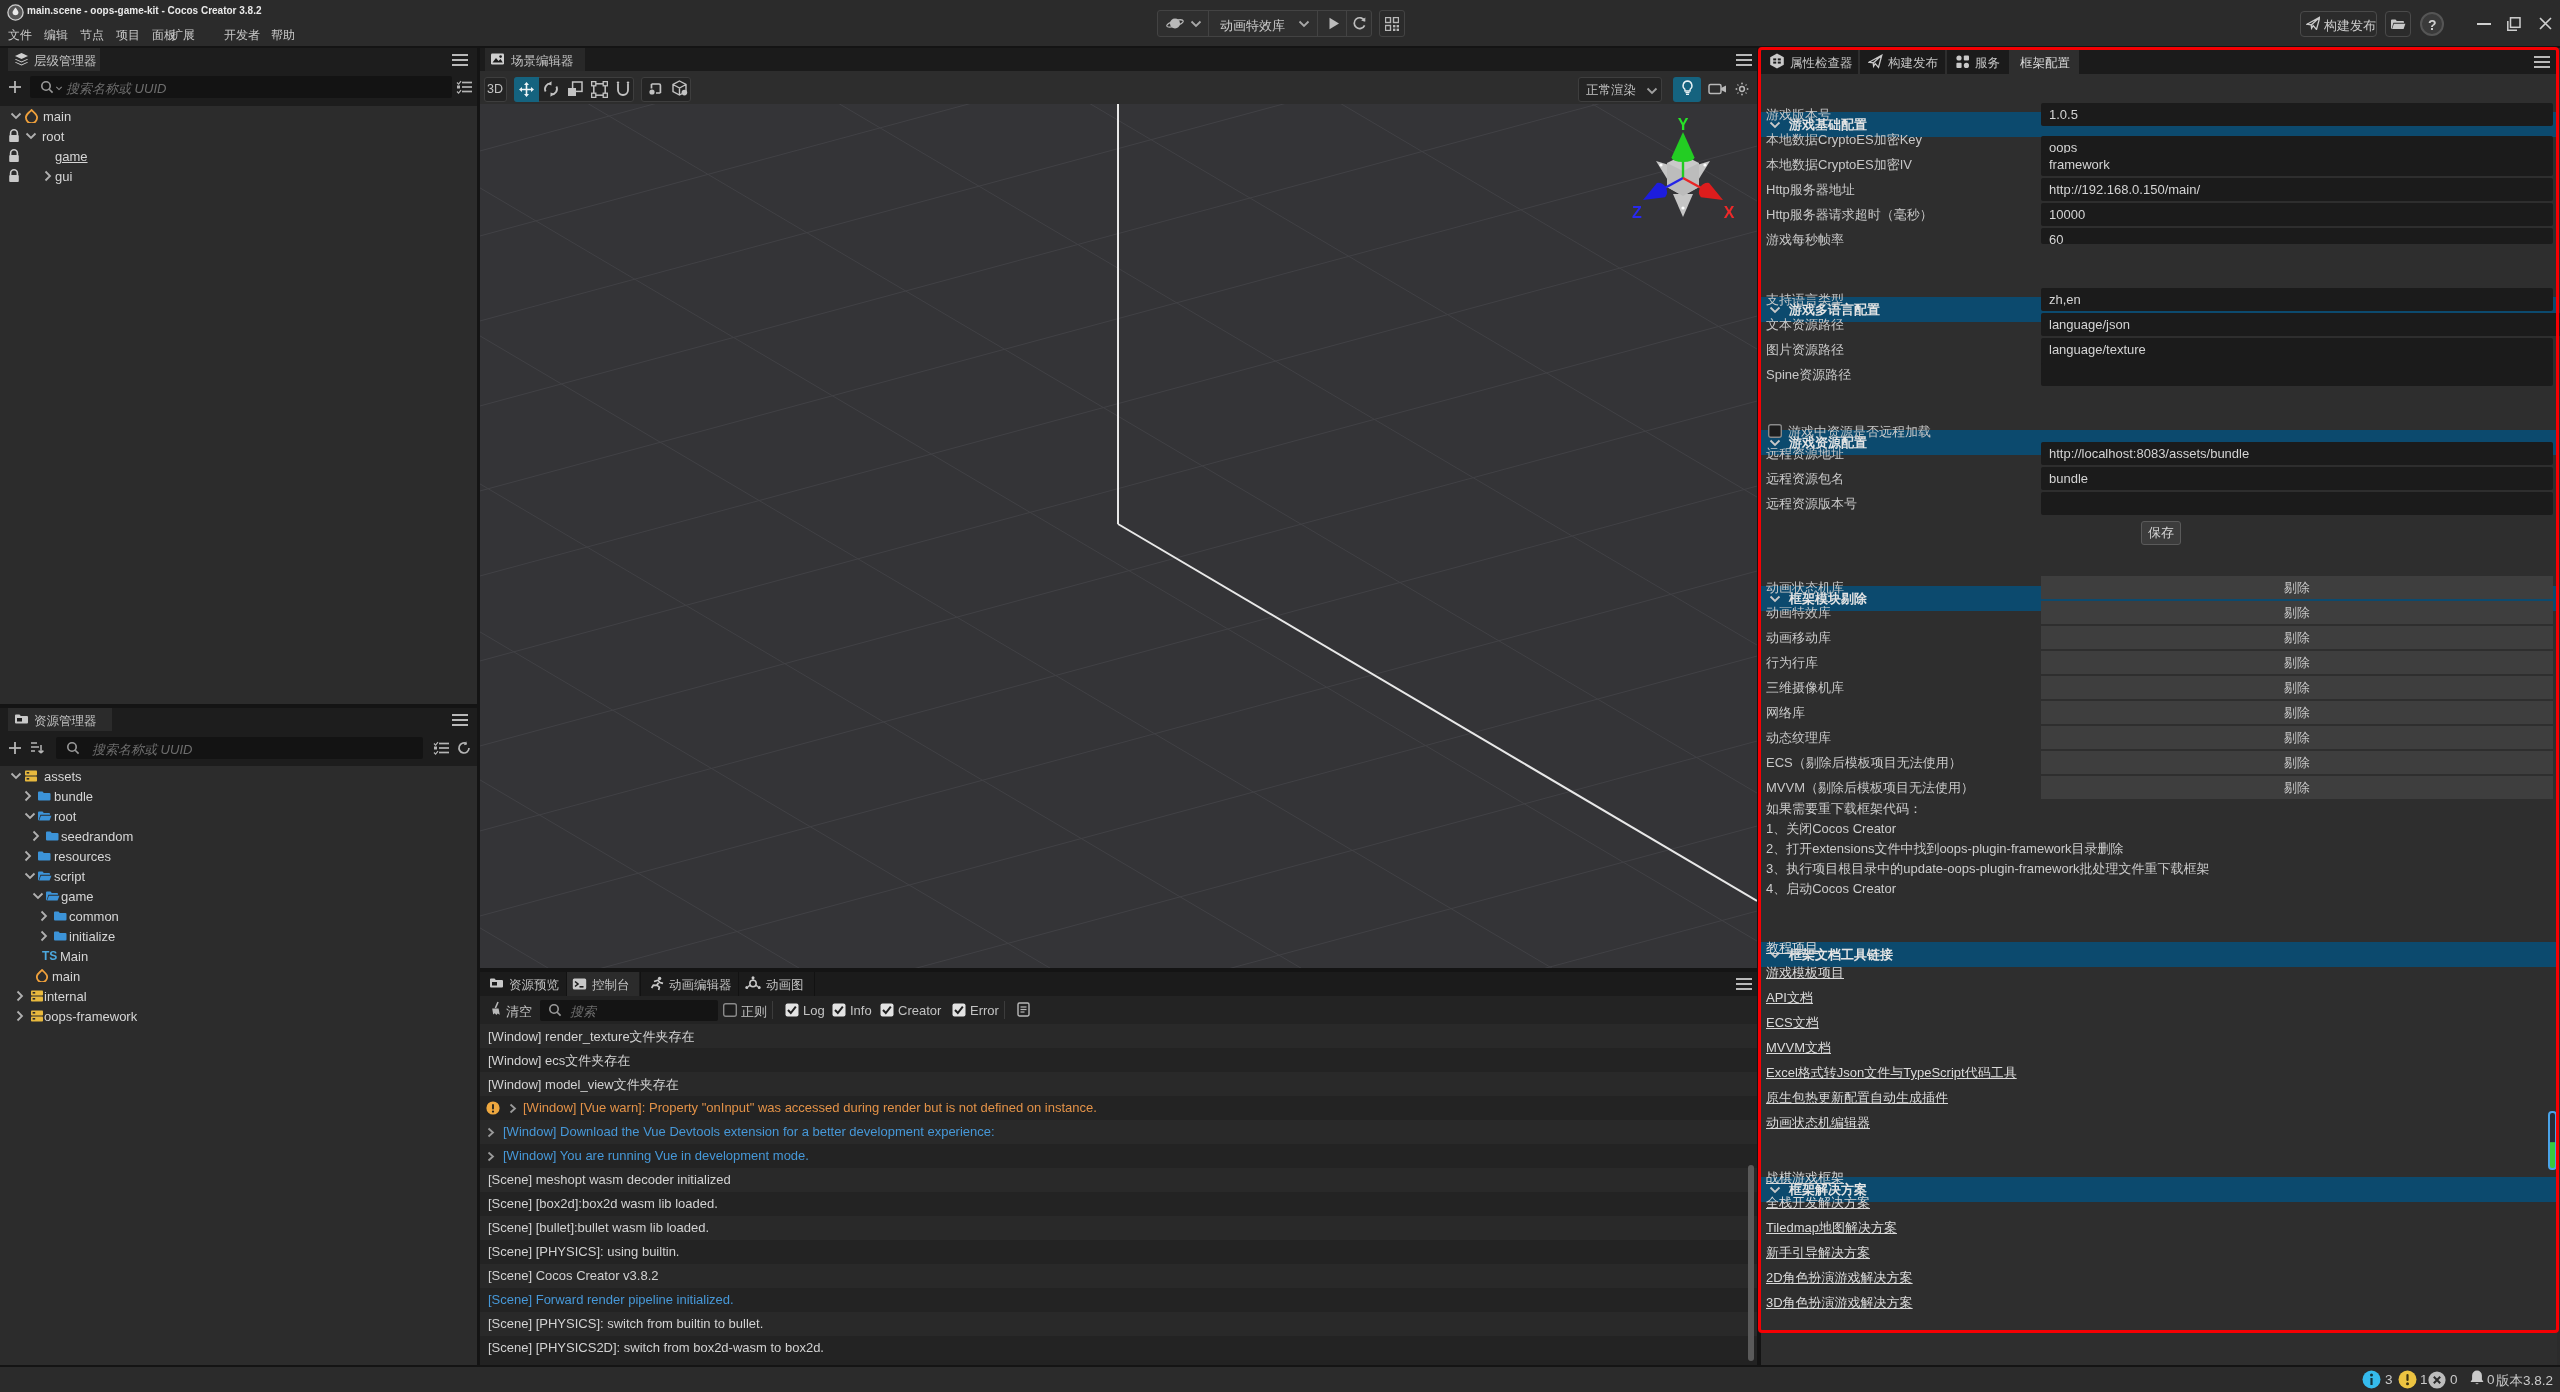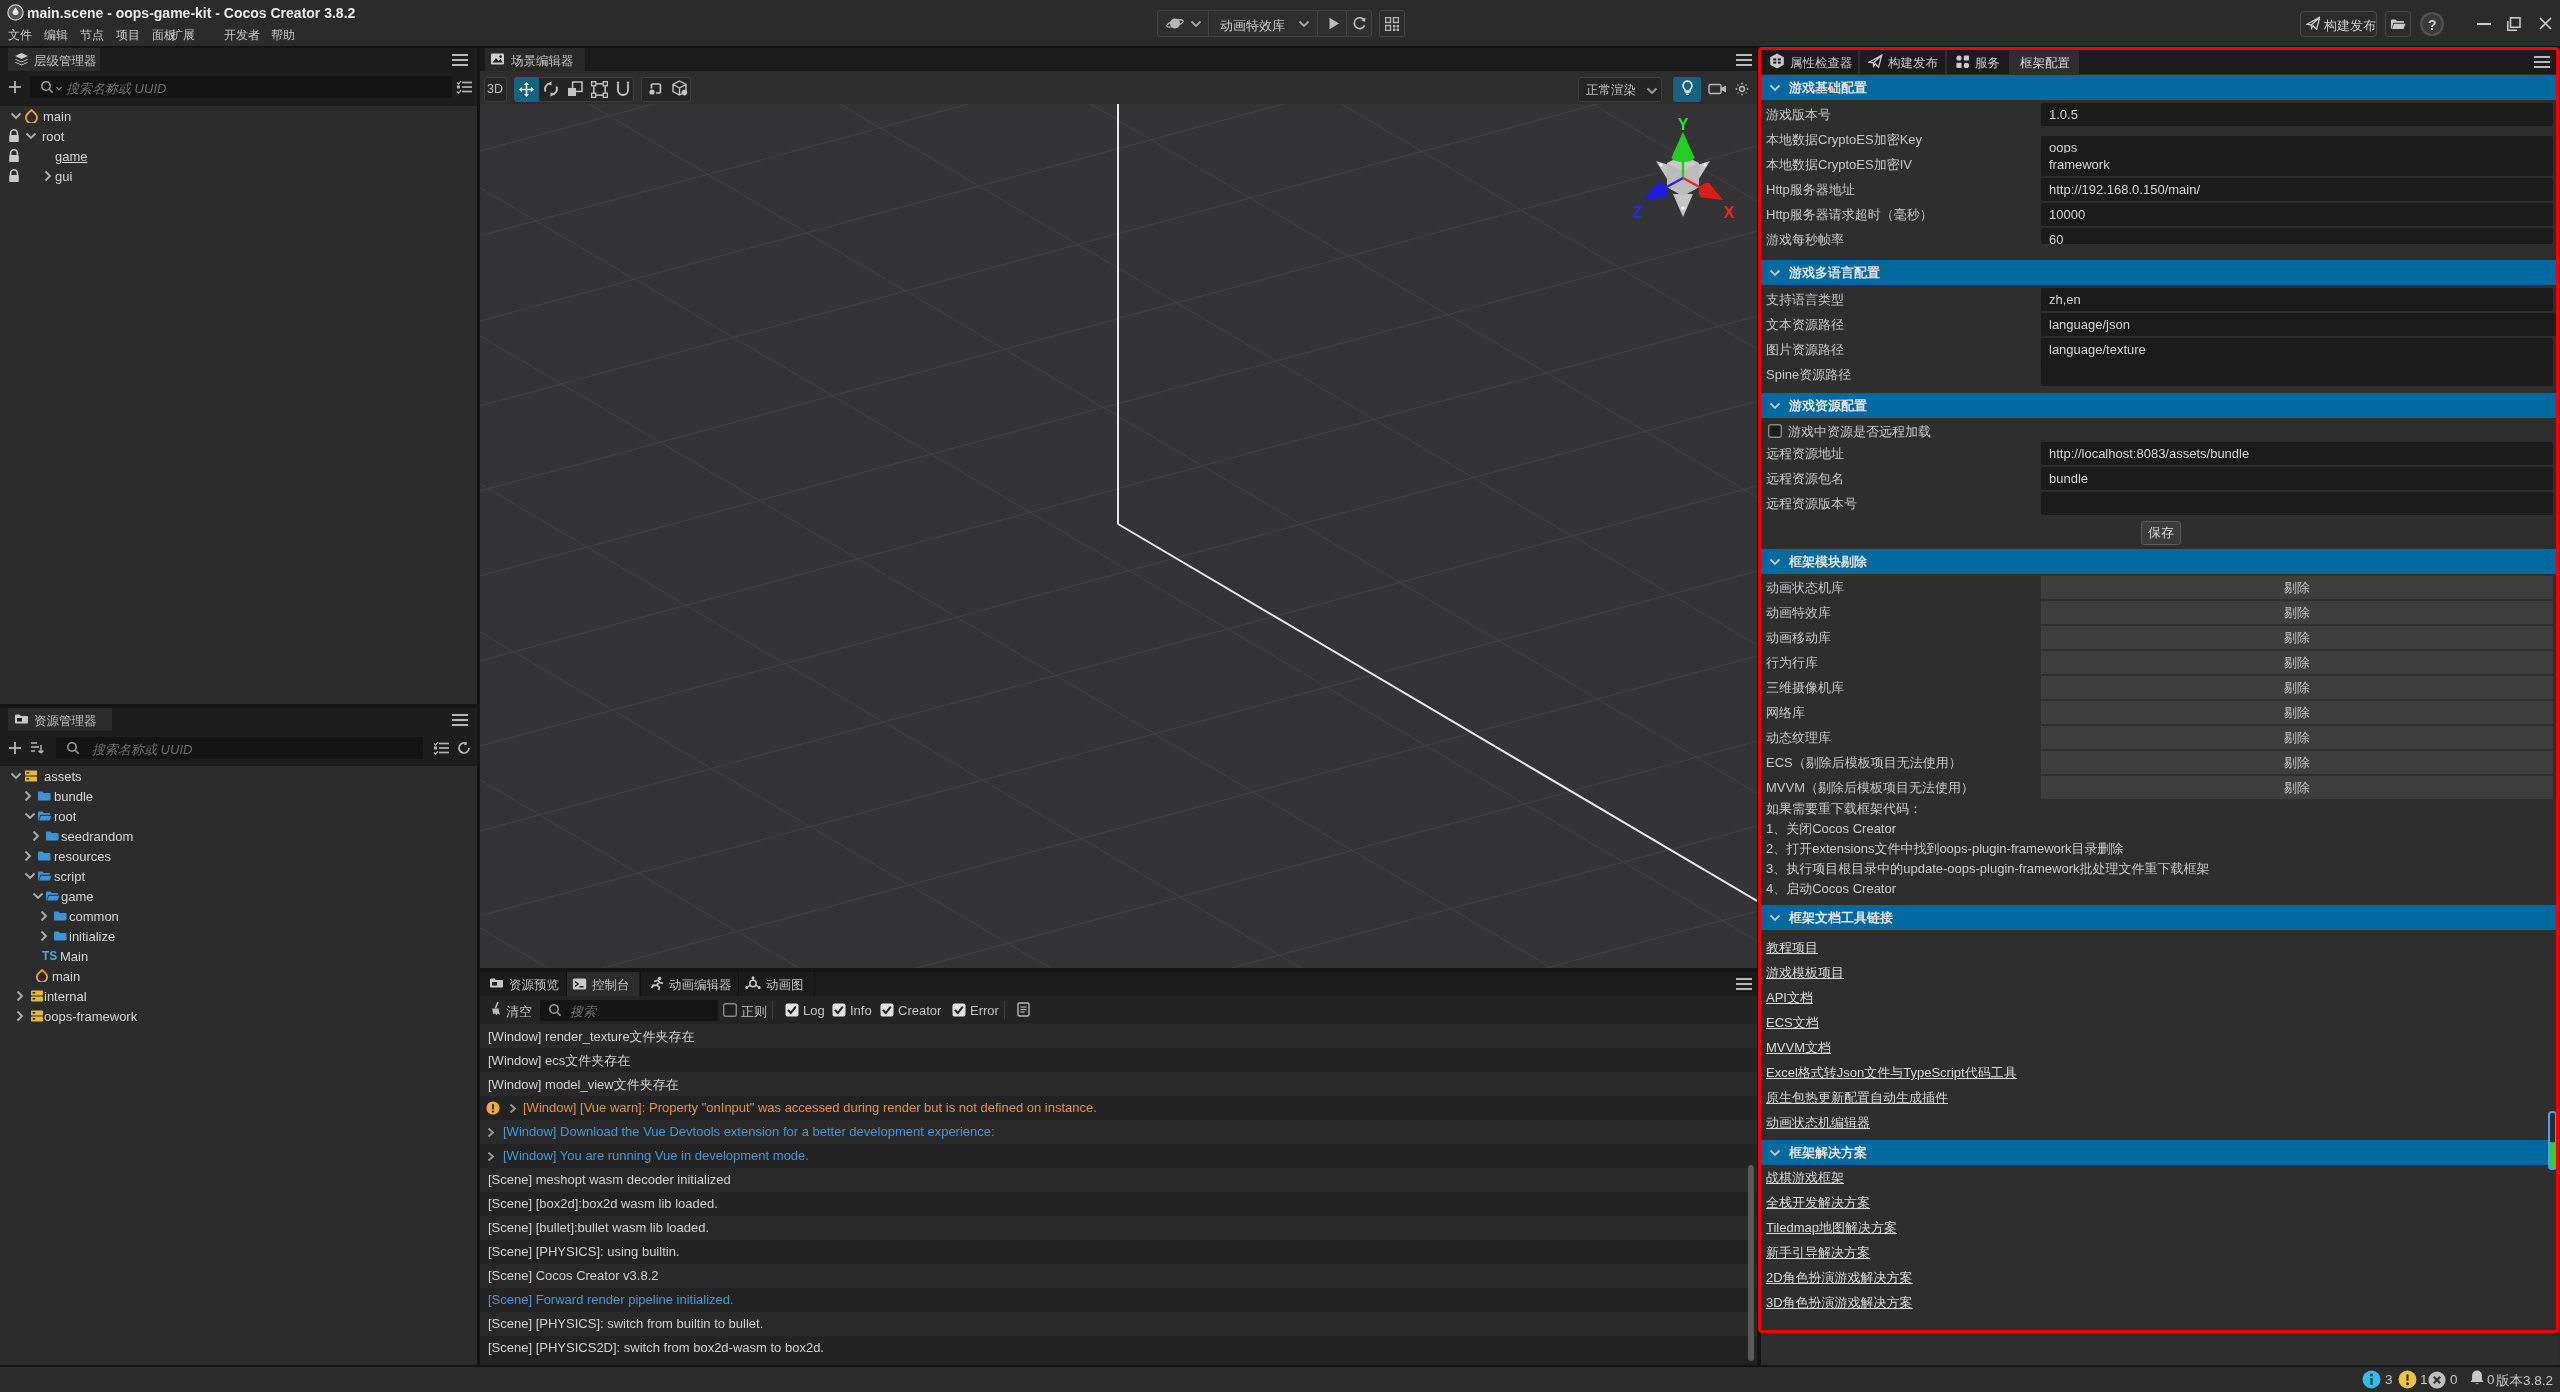--- a/index.html
+++ b/index.html
@@ -8,34 +8,34 @@
  font-family:"Liberation Sans",sans-serif;font-size:13px;color:#cfcfcf;}
 .abs{position:absolute;}
 .row{position:absolute;white-space:nowrap;}
 .ico{position:absolute;}
 svg{display:block;}
 .tabtxt{font-size:12.5px;color:#c3c3c3;}
 .hamb{position:absolute;width:16px;height:12px;border-top:2px solid #b9b9b9;border-bottom:2px solid #b9b9b9;}
 .hamb:before{content:"";position:absolute;left:0;right:0;top:3px;height:2px;background:#b9b9b9;}
 .inp{position:absolute;background:#1b1b1b;border-radius:2px;color:#d4d4d4;line-height:23px;padding-left:8px;}
 .lbl{position:absolute;color:#c8c8c8;line-height:23px;}
-.sect{position:absolute;left:0;width:100%;height:25px;background:#0369a1;color:#e4e4e4;font-weight:bold;line-height:25px;}
+.sect{position:absolute;left:0;width:100%;height:25px;background:#0c4a6e;color:#e4e4e4;font-weight:bold;line-height:25px;margin-top:37px;}
 .sect .ch{position:absolute;left:8px;top:9px;}
 .sect span{margin-left:28px;}
 .lnk{position:absolute;color:#dadada;text-decoration:underline;line-height:23px;}
 .logrow{position:absolute;left:0;width:100%;height:24px;line-height:24px;color:#d2d2d2;}
 </style>
 </head>
 <body>
 <div class="abs" style="left:0;top:0;width:2560px;height:46px;background:#2b2b2b"></div>
 <svg class="ico" style="left:7px;top:4px" width="17" height="17" viewBox="0 0 17 17">
     <circle cx="8.5" cy="8.5" r="7.6" fill="#555" stroke="#cfcfcf" stroke-width="1.3"></circle>
     <path d="M8.5 3.4 C 9.8 5.2, 11.6 6.8, 11.5 8.9 A 3.1 3.1 0 0 1 5.5 8.9 C 5.4 6.9, 7.2 5.2, 8.5 3.4 Z" fill="#e9e9e9"></path>
   </svg>
-<div class="row" style="left:27px;top:5px;font-size:14px;font-weight:bold;color:#eaeaea">main.scene - oops-game-kit - Cocos Creator 3.8.2</div>
+<div class="row" style="left:27px;top:5px;font-size:10px;font-weight:bold;color:#eaeaea">main.scene - oops-game-kit - Cocos Creator 3.8.2</div>
 <div class="row" style="left:8px;top:27px;color:#c9c9c9;font-size:12px">文件</div>
 <div class="row" style="left:44px;top:27px;color:#c9c9c9;font-size:12px">编辑</div>
 <div class="row" style="left:80px;top:27px;color:#c9c9c9;font-size:12px">节点</div>
 <div class="row" style="left:116px;top:27px;color:#c9c9c9;font-size:12px">项目</div>
 <div class="row" style="left:152px;top:27px;color:#c9c9c9;font-size:12px">面板</div>
 <div class="row" style="left:171px;top:27px;color:#c9c9c9;font-size:12px">扩展</div>
 <div class="row" style="left:224px;top:27px;color:#c9c9c9;font-size:12px">开发者</div>
 <div class="row" style="left:271px;top:27px;color:#c9c9c9;font-size:12px">帮助</div>
 <div class="abs" style="left:1157px;top:10px;width:215px;height:27px;border:1px solid #434343;border-radius:3px;background:#2f2f2f"></div>
 <svg class="ico" style="left:1166px;top:16px" width="18" height="15" viewBox="0 0 18 15">

